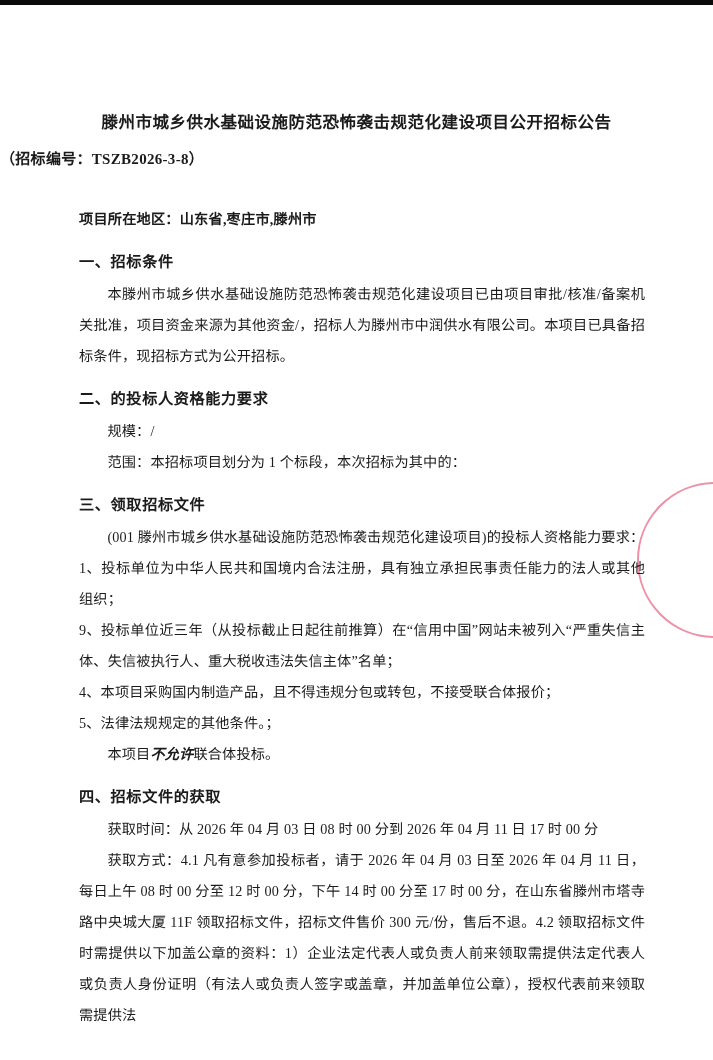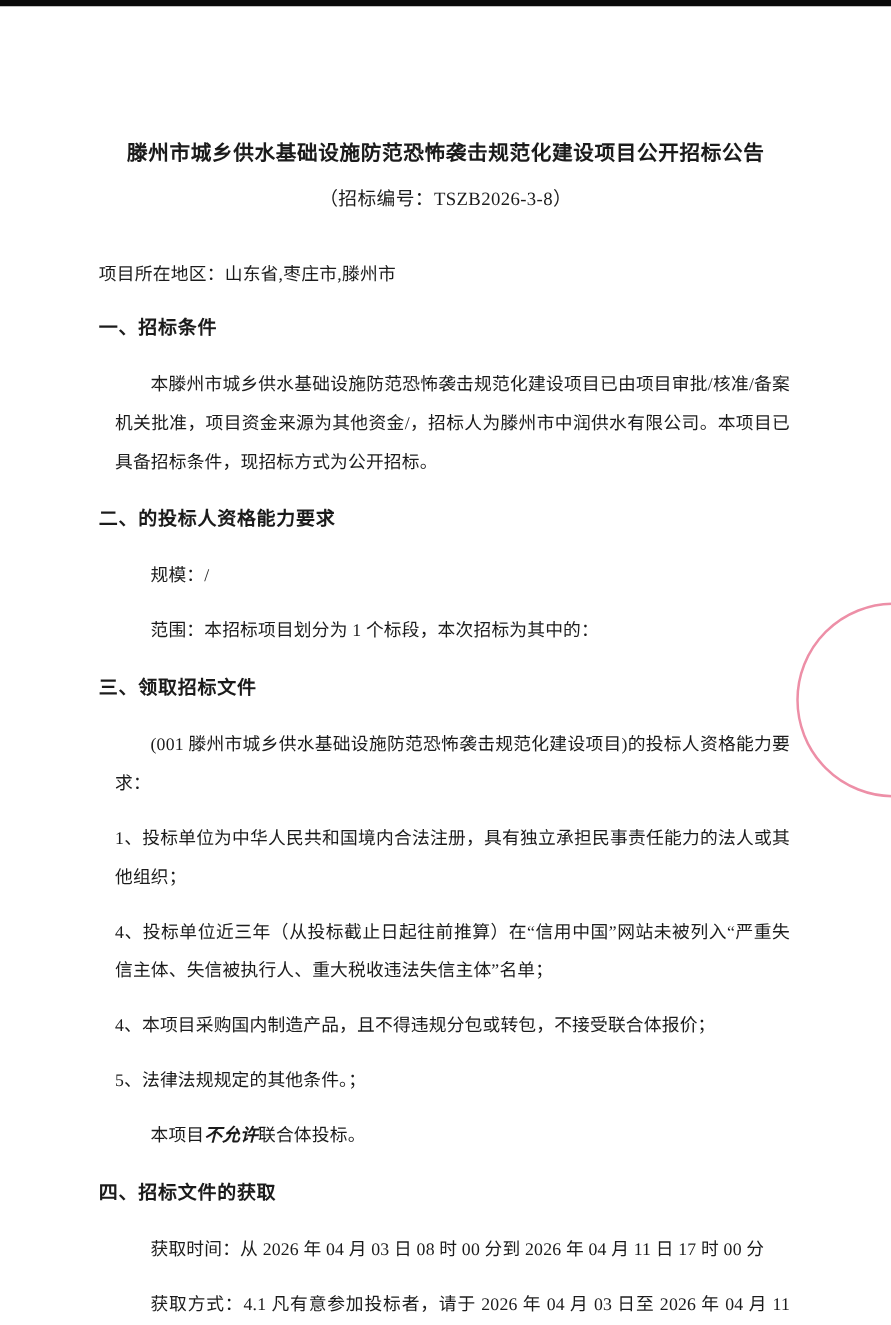--- a/index.html
+++ b/index.html
@@ -79,55 +79,56 @@
     padding-top: 112px;
     text-align: center;
     font-size: 16.5px;
     font-weight: 700;
     letter-spacing: .5px;
     line-height: 1.35;
   }
   .doc-subtitle {
     margin: 0;
     padding-top: 13px;
-    text-align: center;
+    text-align: left;
     font-size: 15px;
-    font-weight: 400;
+    font-weight: 700;
     letter-spacing: .3px;
   }
 
   .body-block {
     padding: 0 68px 0 79px;
     margin-top: 36px;
   }
 
   .line {
     font-size: 14.2px;
     line-height: 31px;
     letter-spacing: .2px;
     text-align: justify;
     white-space: pre-wrap;
+    font-weight: bold;
   }
   .line.meta       { margin-top: 0; }
 
   .section-head {
     font-size: 15.2px;
     font-weight: 700;
     line-height: 34px;
     letter-spacing: .6px;
     margin-top: 10px;
   }
 
   .para {
     font-size: 14.2px;
     line-height: 31px;
     letter-spacing: .15px;
     text-align: justify;
     text-indent: 2em;
-    margin: 13px;
+    margin: 0;
   }
   .para.flush { text-indent: 0; }
 
   .italic-emph {
     font-style: italic;
     font-weight: 600;
   }
 </style>
 </head>
 <body>
@@ -152,21 +153,21 @@
       <div class="section-head">一、招标条件</div>
       <p class="para">本滕州市城乡供水基础设施防范恐怖袭击规范化建设项目已由项目审批/核准/备案机关批准，项目资金来源为其他资金/，招标人为滕州市中润供水有限公司。本项目已具备招标条件，现招标方式为公开招标。</p>
 
       <div class="section-head">二、的投标人资格能力要求</div>
       <p class="para">规模：/</p>
       <p class="para">范围：本招标项目划分为 1 个标段，本次招标为其中的：</p>
 
       <div class="section-head">三、领取招标文件</div>
       <p class="para">(001 滕州市城乡供水基础设施防范恐怖袭击规范化建设项目)的投标人资格能力要求：</p>
       <p class="para flush">1、投标单位为中华人民共和国境内合法注册，具有独立承担民事责任能力的法人或其他组织；</p>
-      <p class="para flush">4、投标单位近三年（从投标截止日起往前推算）在“信用中国”网站未被列入“严重失信主体、失信被执行人、重大税收违法失信主体”名单；</p>
+      <p class="para flush">9、投标单位近三年（从投标截止日起往前推算）在“信用中国”网站未被列入“严重失信主体、失信被执行人、重大税收违法失信主体”名单；</p>
       <p class="para flush">4、本项目采购国内制造产品，且不得违规分包或转包，不接受联合体报价；</p>
       <p class="para flush">5、法律法规规定的其他条件。；</p>
       <p class="para"><span>本项目</span><span class="italic-emph">不允许</span><span>联合体投标。</span></p>
 
       <div class="section-head">四、招标文件的获取</div>
       <p class="para">获取时间：从 2026 年 04 月 03 日 08 时 00 分到 2026 年 04 月 11 日 17 时 00 分</p>
       <p class="para">获取方式：4.1 凡有意参加投标者，请于 2026 年 04 月 03 日至 2026 年 04 月 11 日，每日上午 08 时 00 分至 12 时 00 分，下午 14 时 00 分至 17 时 00 分，在山东省滕州市塔寺路中央城大厦 11F 领取招标文件，招标文件售价 300 元/份，售后不退。4.2 领取招标文件时需提供以下加盖公章的资料：1）企业法定代表人或负责人前来领取需提供法定代表人或负责人身份证明（有法人或负责人签字或盖章，并加盖单位公章），授权代表前来领取需提供法</p>
 
     </div>
   </div>

